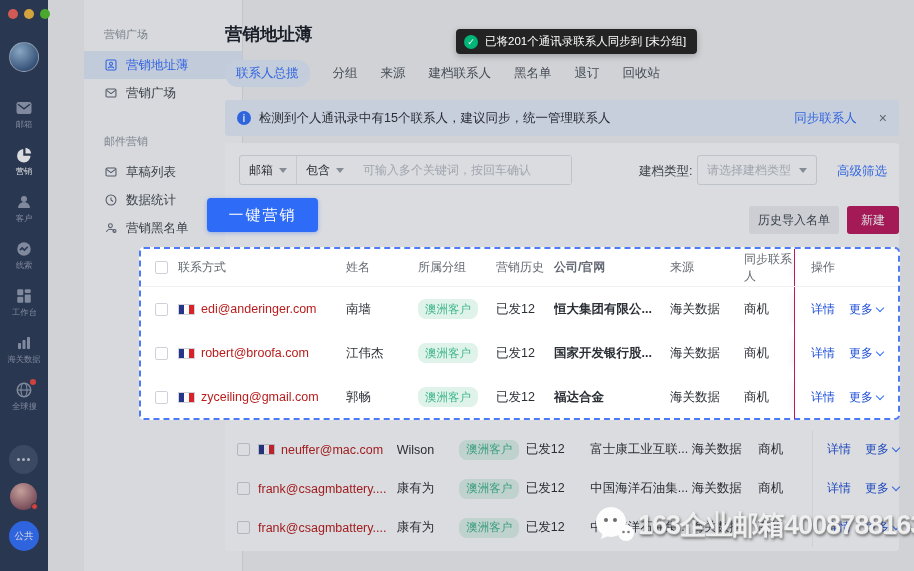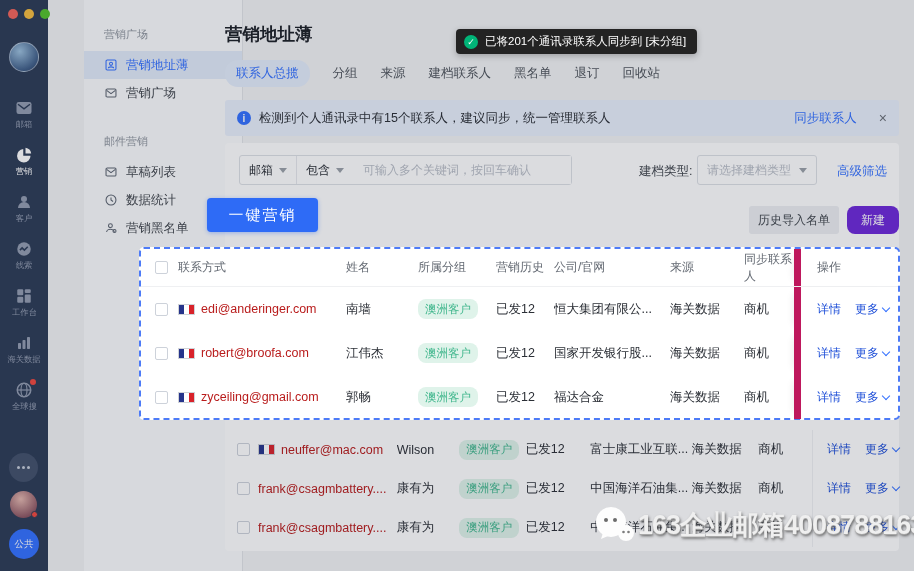--- a/index.html
+++ b/index.html
@@ -20,21 +20,21 @@
   .dot.red{ background:#f5655b; } .dot.yellow{ background:#f6bd3e; } .dot.green{ background:#53c32b; }
   .rail-avatar { position:absolute; top:42px; left:9px; width:30px; height:30px; border-radius:50%;
     background:radial-gradient(circle at 35% 30%, #9cc0dd, #3f5e88 70%, #2a3c5a);
     border:1px solid rgba(255,255,255,.45); }
   .rail-nav { position:absolute; top:90px; left:0; width:48px; display:flex; flex-direction:column; }
   .rail-item { height:47px; display:flex; flex-direction:column; align-items:center; justify-content:center; gap:3px; color:#939db1; cursor:pointer; }
   .rail-item.active { color:#ffffff; }
   .rail-item .ricon { width:18px; height:18px; display:block; position:relative; }
   .rail-item .rlabel { font-size:9px; line-height:1; white-space:nowrap; transform:scale(.92); }
   .badge-dot { position:absolute; top:-2px; right:-3px; width:6px; height:6px; border-radius:50%; background:#f1483f; }
-  .rail-bottom { position:absolute; left:0; bottom:0; width:48px; height:120px; }
+  .rail-bottom { position:absolute; left:0; bottom:8px; width:48px; height:120px; }
   .more-circle { position:absolute; top:2px; left:9px; width:29px; height:29px; border-radius:50%; background:#42506b; display:flex; align-items:center; justify-content:center; gap:2px; }
   .more-circle i { width:3px; height:3px; border-radius:50%; background:#c6cdd9; }
   .rail-avatar2 { position:absolute; top:40px; left:10px; width:27px; height:27px; border-radius:50%;
     background:radial-gradient(circle at 40% 30%, #e4b7ae, #8a5360 75%, #5c3947); }
   .rail-avatar2 .badge-dot{ top:auto; bottom:0; right:-1px; width:7px; height:7px; border:1px solid #2c3b55; }
   .public-badge { position:absolute; top:78px; left:9px; width:30px; height:30px; border-radius:50%; background:#3370ff; color:#fff;
     display:flex; align-items:center; justify-content:center; font-size:9.5px; letter-spacing:0; }
 
   
   .sidebar { position:absolute; left:48px; top:0; width:159px; height:571px; background:#fbfcfd; border-right:1px solid #e2e4e8; z-index:10;margin-left:36px; }
@@ -66,21 +66,21 @@
   .caret { width:0; height:0; border-left:4px solid transparent; border-right:4px solid transparent; border-top:5px solid #9aa0a8; }
   .kw-input { width:218px; border:none; outline:none; font-size:12px; padding:0 10px; color:#2b2f36; font-family:inherit; }
   .kw-input::placeholder { color:#b9bec7; }
   .type-label { position:absolute; left:414px; top:20px; font-size:12.5px; color:#41464d; }
   .type-select { position:absolute; left:472px; top:12px; width:120px; height:30px; border:1px solid #dde0e5; border-radius:3px;
     display:flex; align-items:center; justify-content:space-between; padding:0 9px; font-size:12px; color:#b9bec7; cursor:pointer; background:#fff; }
   .adv-link { position:absolute; right:12px; top:20px; font-size:12.5px; color:#3370ff; cursor:pointer; }
 
   .hist-btn { position:absolute; left:524px; top:63px; width:90px; height:28px; background:#edeff2; border:none; border-radius:3px;
     font-size:12px; color:#41464d; font-family:inherit; cursor:pointer; }
-  .create-btn { position:absolute; left:622px; top:63px; width:52px; height:28px; background:#6d28d9; border:none; border-radius:8px;
+  .create-btn { position:absolute; left:622px; top:63px; width:52px; height:28px; background:#be185d; border:none; border-radius:3px;
     font-size:12px; color:#fff; font-family:inherit; cursor:pointer; }
 
   
   .checkbox { width:13px; height:13px; border:1px solid #cdd2da; border-radius:2px; background:#fff; flex:0 0 auto; }
   .flag { width:17px; height:11px; display:flex; border:0.5px solid #d0d3d8; flex:0 0 auto; margin-right:6px; }
   .flag i { flex:1; } .flag i:nth-child(1){ background:#26348b; } .flag i:nth-child(2){ background:#fff; } .flag i:nth-child(3){ background:#d8222a; }
   .email { font-size:12.5px; color:#b91c1c; white-space:nowrap; overflow:hidden; text-overflow:ellipsis; cursor:pointer; }
   .tag { display:inline-block; padding:2.5px 7px; border-radius:8px; background:#dff3ea; color:#3fb68c; font-size:11.5px; white-space:nowrap; }
   .cell { font-size:12.5px; color:#2b2f36; white-space:nowrap; overflow:hidden; }
   .op-link { font-size:12px; color:#1d4ed8; cursor:pointer; display:flex; align-items:center; white-space:nowrap; }
@@ -93,22 +93,22 @@
   .u-name { width:64px; } .u-group { width:68px; } .u-hist { width:66px; } .u-comp { width:104px; } .u-src { width:68px; } .u-type { width:55px; }
   .u-ops { flex:1; align-self:stretch; display:flex; align-items:center; gap:14px; border-left:1px solid #f0f1f3; padding-left:14px; }
 
   
   .panel { position:absolute; left:139px; top:247px; width:761px; height:173px; background:#fff;
     border:2px dashed #4d7bf7; border-radius:5px; z-index:60; }
   .p-header { height:38px; display:flex; align-items:center; padding-left:14px; border-bottom:1px solid #eff0f2; color:#646a73; font-size:12px; }
   .p-row { height:44px; display:flex; align-items:center; padding-left:14px; }
   .p-cb { margin-right:10px; }
   .c-contact { width:168px; display:flex; align-items:center; white-space:nowrap; }
-  .c-name { width:72px; } .c-group { width:78px; } .c-hist { width:58px; } .c-comp { width:116px; } .c-src { width:74px; } .c-type { width:50px; }
-  .c-ops { flex:1; align-self:stretch; display:flex; align-items:center; gap:14px; border-left:7px solid #be185d; padding-left:16px;
+  .c-name { width:72px; } .c-group { width:78px; } .c-hist { width:58px; } .c-comp { width:116px;font-weight:bold; } .c-src { width:74px; } .c-type { width:50px; }
+  .c-ops { flex:1; align-self:stretch; display:flex; align-items:center; gap:14px; border-left:1px solid #be185d; padding-left:16px;
     box-shadow:-7px 0 8px -7px rgba(31,35,41,.10); }
   .hcell { font-size:12px; color:#646a73; }
 
   
   .toast { position:absolute; left:456px; top:29px; height:25px; background:rgba(20,20,20,.92); border-radius:4px;
     display:flex; align-items:center; gap:7px; padding:0 11px 0 8px; z-index:65; box-shadow:0 2px 6px rgba(0,0,0,.25); }
   .toast-check { width:14px; height:14px; border-radius:50%; background:#00b578; color:#fff; font-size:9px;
     display:flex; align-items:center; justify-content:center; flex:0 0 auto; }
   .toast-text { color:#fff; font-size:11.5px; white-space:nowrap; }
 

